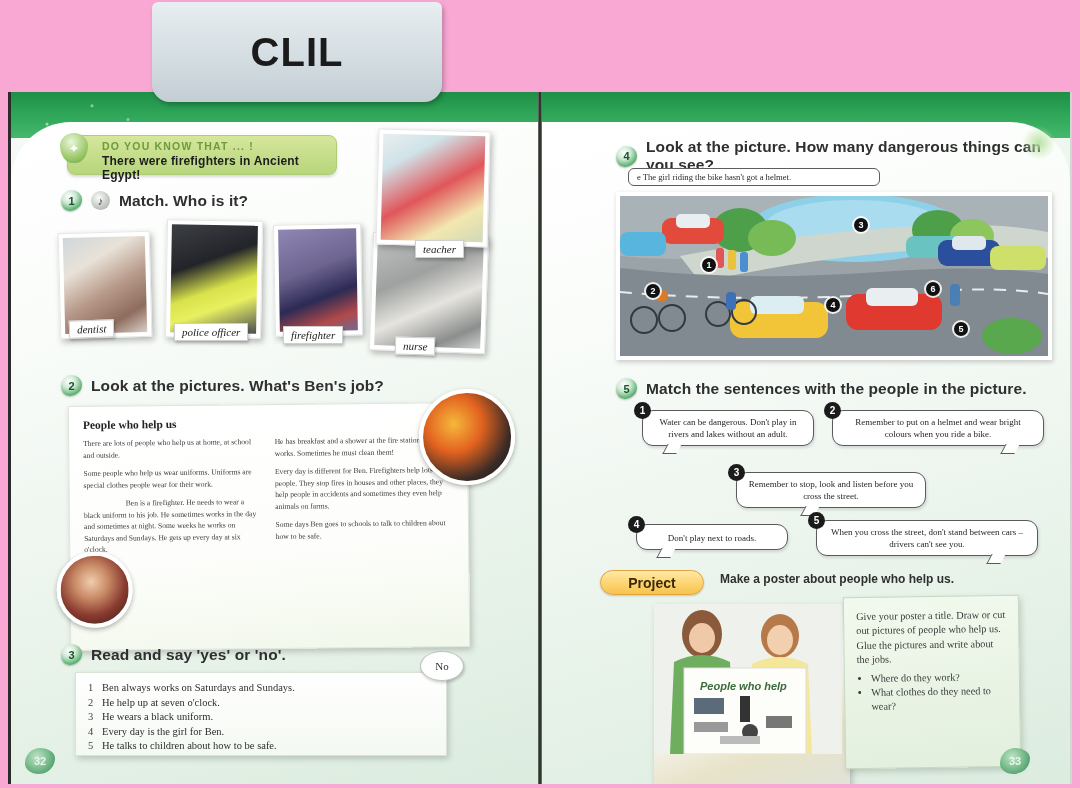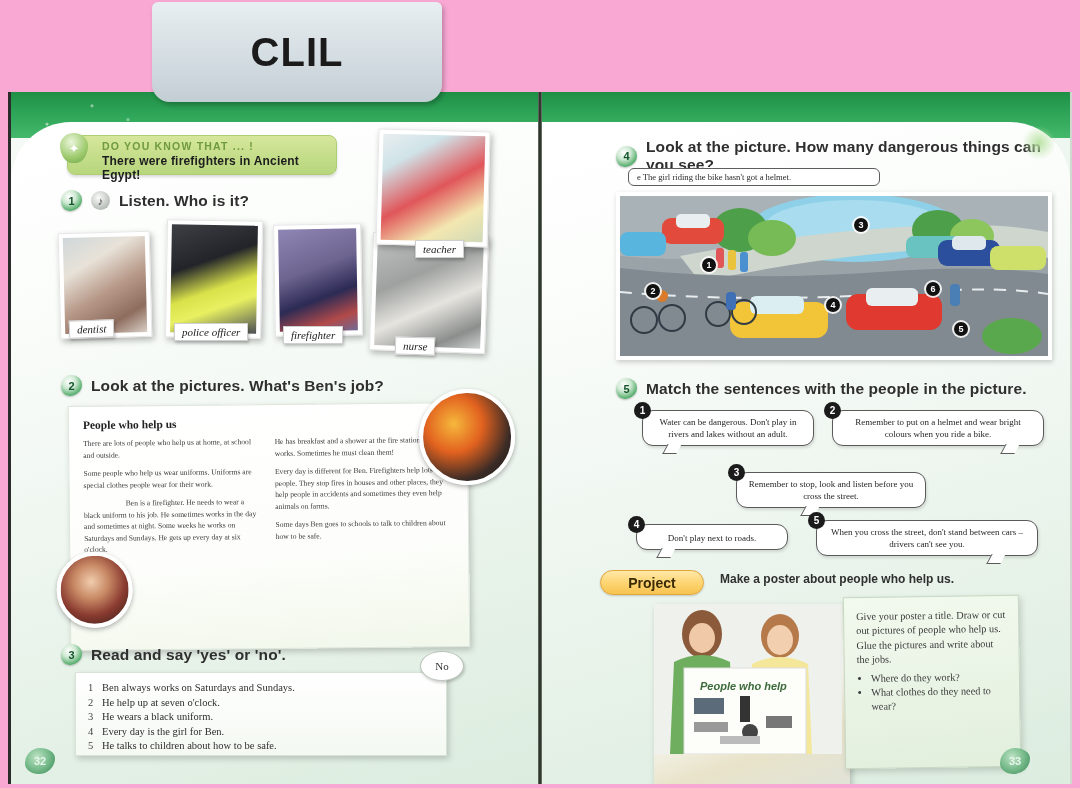--- a/index.html
+++ b/index.html
@@ -267,21 +267,21 @@
 
       <div class="dyk">
         <div class="shield">✦</div>
         <div class="l1">DO YOU KNOW THAT ... !</div>
         <div class="l2">There were firefighters in Ancient Egypt!</div>
       </div>
 
       <div class="ex-head" style="position:absolute;left:50px;top:98px;">
         <div class="num-badge">1</div>
         <div class="speaker-icon">♪</div>
-        <div class="txt">Listen. Who is it?</div>
+        <div class="txt">Match. Who is it?</div>
       </div>
 
       <div class="polaroid" style="left:48px;top:140px;width:92px;height:106px;transform:rotate(-1.5deg);">
         <div class="ph ph-dentist"></div>
       </div>
       <div class="tag" style="left:58px;top:228px;transform:rotate(-2deg);">dentist</div>
 
       <div class="polaroid" style="left:155px;top:128px;width:96px;height:118px;transform:rotate(1deg);">
         <div class="ph ph-police"></div>
       </div>

